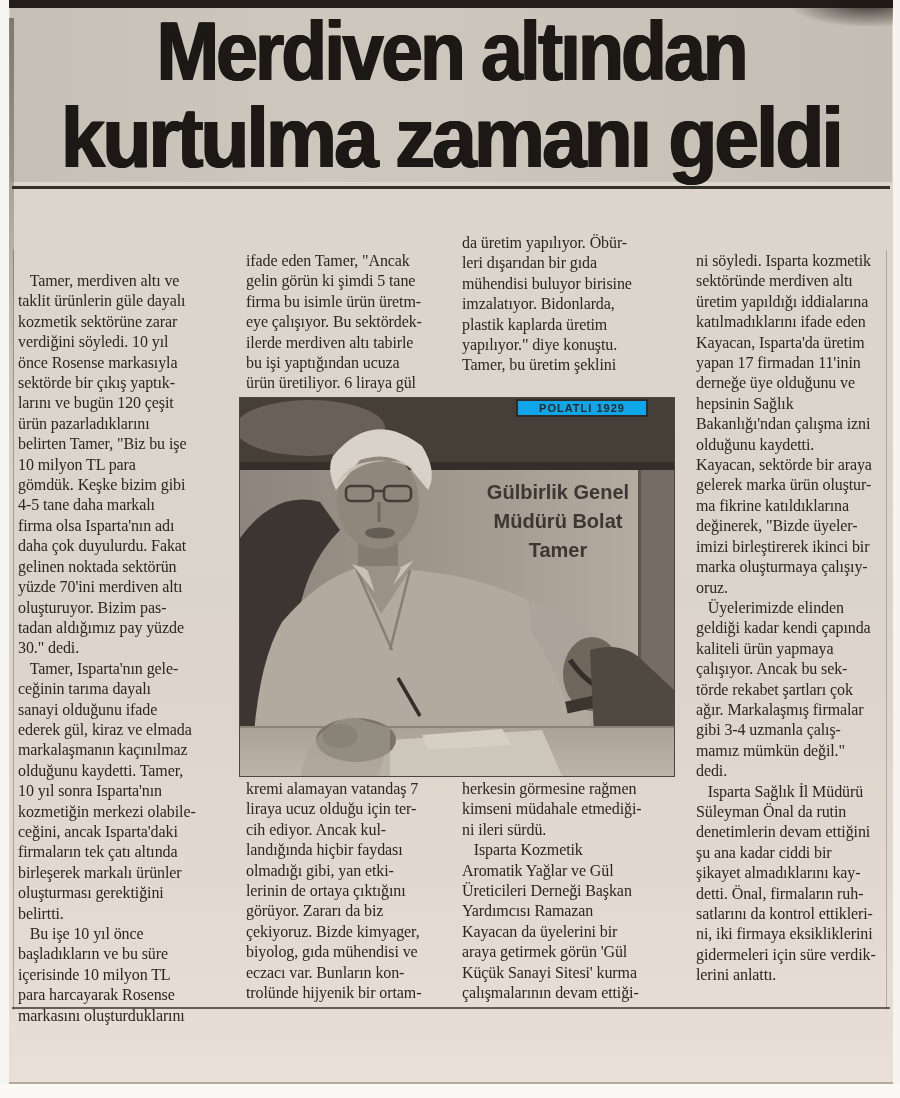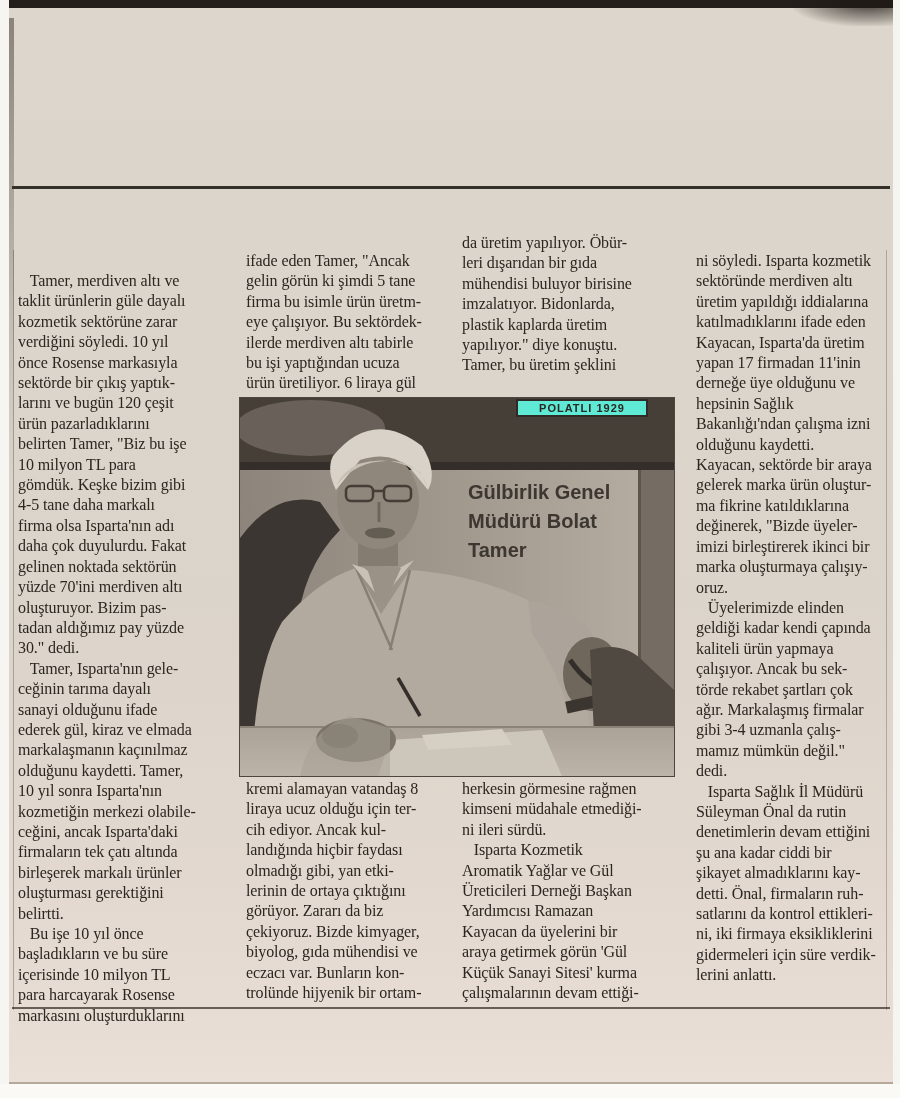--- a/index.html
+++ b/index.html
@@ -45,33 +45,37 @@
   .col2t{left:246px;top:251px;width:210px;}
   .col3t{left:462px;top:233px;width:208px;}
   .col4{left:696px;top:251px;width:211px;}
   .col2b{left:246px;top:779px;width:210px;}
   .col3b{left:462px;top:779px;width:208px;}
 
   
   .photo{position:absolute;left:240px;top:398px;width:434px;height:378px;
          outline:1px solid #4d463e;background:#9a928a;}
   .photo svg{display:block;width:434px;height:378px;}
-  .photo-caption{position:absolute;left:228px;top:80px;width:180px;
+  .photo-caption{position:absolute;left:228px;top:80px;width:180px;text-align:center;
      font-family:"Liberation Sans", sans-serif;font-weight:700;font-size:20px;line-height:29px;
      color:#3c3731;white-space:pre-line;}
   .photo-sign{position:absolute;left:276px;top:1px;width:132px;height:18px;
-     background:#5eead4;border:2px solid #2f2a25;box-sizing:border-box;
+     background:#0ea5e9;border:2px solid #2f2a25;box-sizing:border-box;
      font-family:"Liberation Sans", sans-serif;font-weight:700;font-size:11px;line-height:14px;
      color:#2c2722;text-align:center;letter-spacing:1px;overflow:hidden;}
 </style>
 </head>
 <body>
 
 <div class="page">
 
+  <div class="headline-box">
+    <div class="hl hl1">Merdiven altından</div>
+    <div class="hl hl2">kurtulma zamanı geldi</div>
+  </div>
 
   <div class="rule-top"></div>
 
   <div class="frame-left"></div>
   <div class="frame-right"></div>
 
   <div class="col col1">   Tamer, merdiven altı ve
 taklit ürünlerin güle dayalı
 kozmetik sektörüne zarar
 verdiğini söyledi. 10 yıl
@@ -151,21 +155,21 @@
    Isparta Sağlık İl Müdürü
 Süleyman Önal da rutin
 denetimlerin devam ettiğini
 şu ana kadar ciddi bir
 şikayet almadıklarını kay-
 detti. Önal, firmaların ruh-
 satlarını da kontrol ettikleri-
 ni, iki firmaya eksikliklerini
 gidermeleri için süre verdik-
 lerini anlattı.</div>
-  <div class="col col2b">kremi alamayan vatandaş 8
+  <div class="col col2b">kremi alamayan vatandaş 7
 liraya ucuz olduğu için ter-
 cih ediyor. Ancak kul-
 landığında hiçbir faydası
 olmadığı gibi, yan etki-
 lerinin de ortaya çıktığını
 görüyor. Zararı da biz
 çekiyoruz. Bizde kimyager,
 biyolog, gıda mühendisi ve
 eczacı var. Bunların kon-
 trolünde hijyenik bir ortam-</div>

